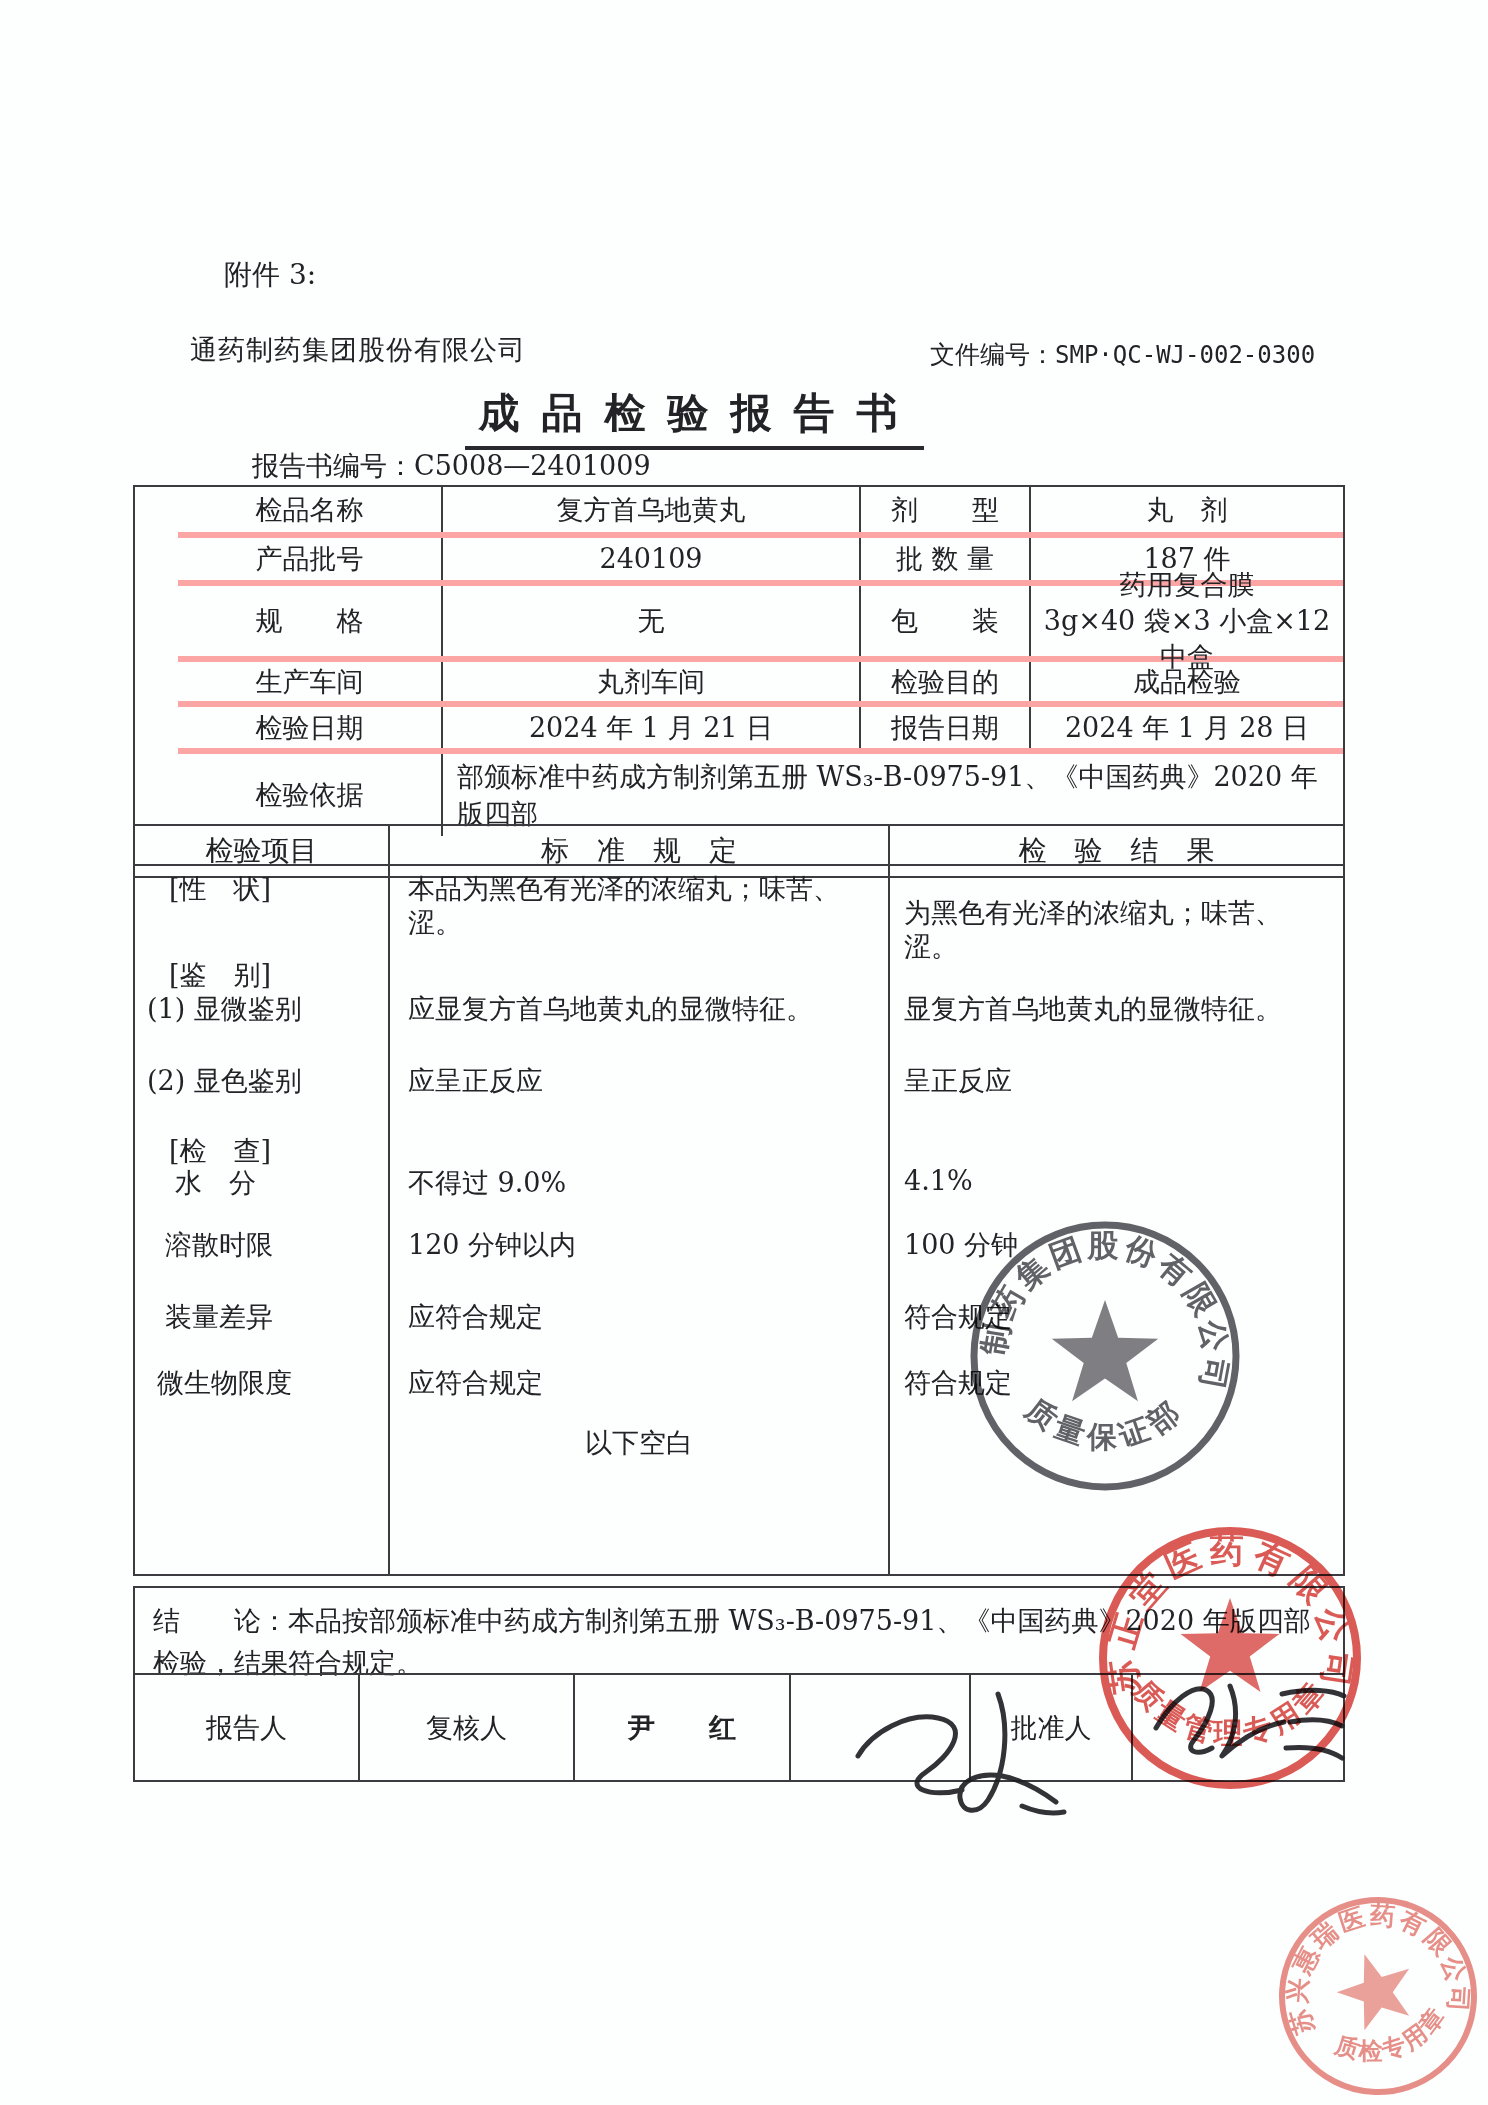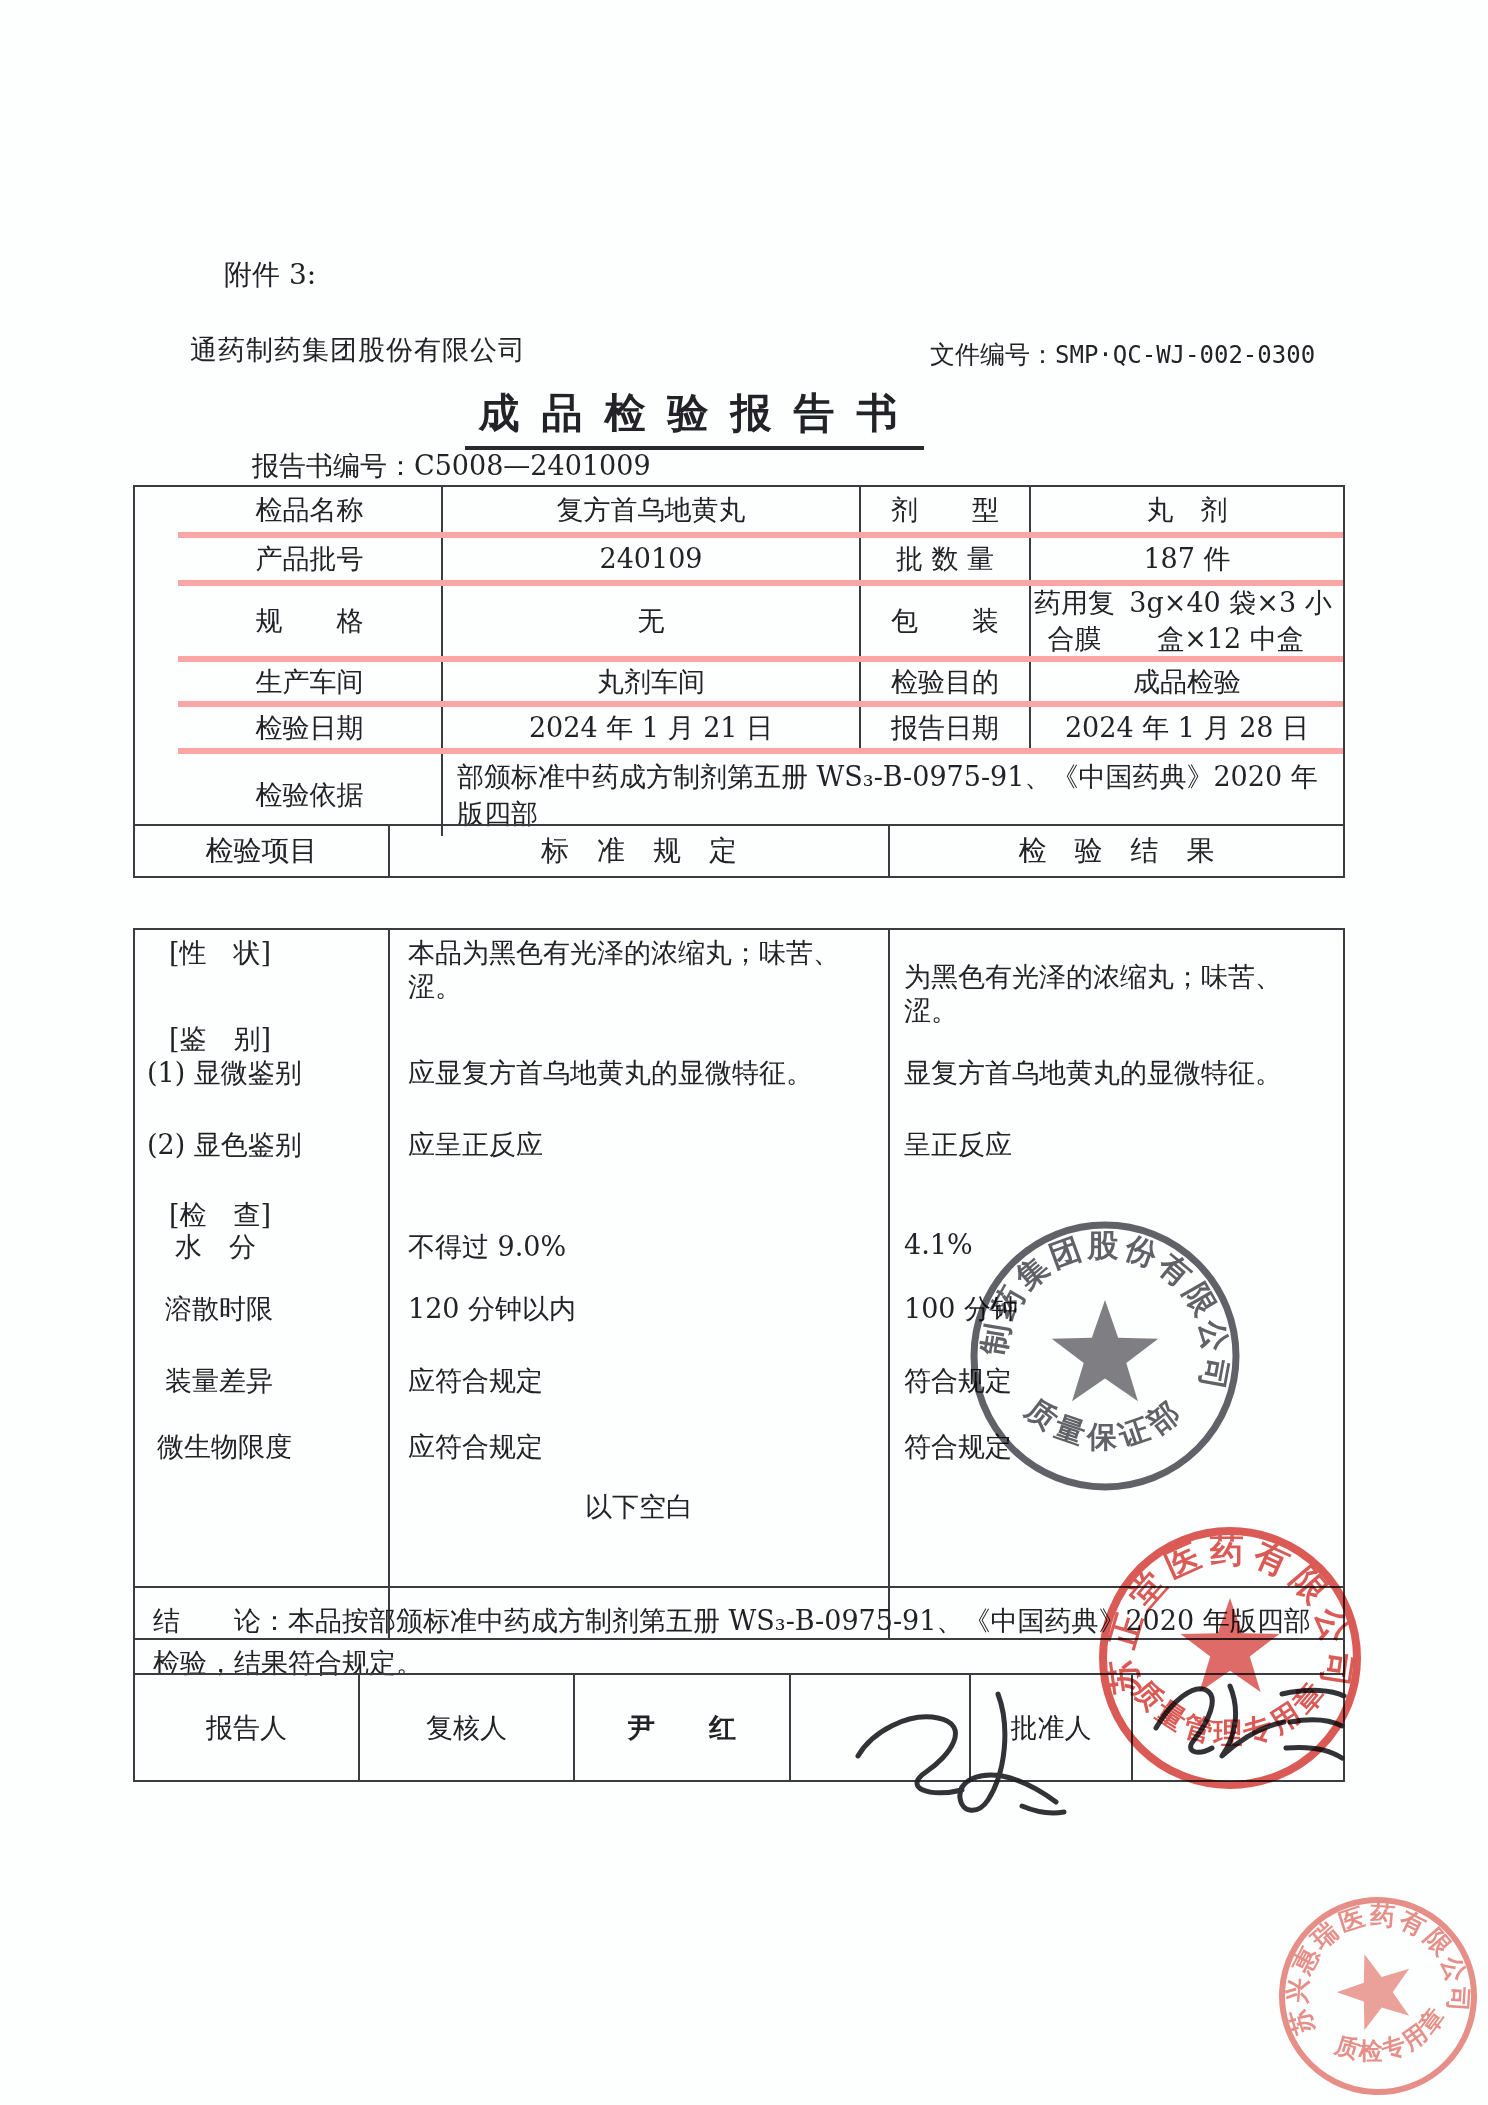--- a/index.html
+++ b/index.html
@@ -32,21 +32,21 @@
   .row:first-child { border-top:none; }
   .cell {
     border-right:2px solid #3b3b40; display:flex; align-items:center;
     justify-content:center; font-size:27px; text-align:center; line-height:34px;
   }
   .cell:last-child { border-right:none; }
   .cell.left { justify-content:flex-start; text-align:left; }
 
   #info  { top:485px; height:341px;padding-left:43px; }
   #ihead { top:824px; height:54px; }
-  #ibody { top:928px; height:712px; }
+  #ibody { top:864px; height:712px; }
   #concl { top:1586px; height:89px; padding:12px 16px 0 18px; font-size:27px; line-height:42px; }
   #sign  { top:1673px; height:109px; }
 
   #ihead .cell { font-size:28px; }
 
   .bodycell { position:relative; }
   .bodycell .line { position:absolute; font-size:27px; line-height:34px; }
 
   .sig-svg, .stamp-layer { position:absolute; left:0; top:0; pointer-events:none; }
   .stamp-layer { mix-blend-mode:multiply; }
@@ -78,21 +78,21 @@
     <div class="row" style="height:48px">
       <div class="cell" style="flex:0 0 265px">产品批号</div>
       <div class="cell" style="flex:0 0 418px">240109</div>
       <div class="cell" style="flex:0 0 170px">批 数 量</div>
       <div class="cell" style="flex:1">187 件</div>
     </div>
     <div class="row" style="height:76px">
       <div class="cell" style="flex:0 0 265px">规　　格</div>
       <div class="cell" style="flex:0 0 418px">无</div>
       <div class="cell" style="flex:0 0 170px">包　　装</div>
-      <div class="cell" style="flex:1; flex-direction:row; line-height:36px;">
+      <div class="cell" style="flex:1; flex-direction:column; line-height:36px;">
         <div>药用复合膜</div>
         <div>3g×40 袋×3 小盒×12 中盒</div>
       </div>
     </div>
     <div class="row" style="height:45px">
       <div class="cell" style="flex:0 0 265px">生产车间</div>
       <div class="cell" style="flex:0 0 418px">丸剂车间</div>
       <div class="cell" style="flex:0 0 170px">检验目的</div>
       <div class="cell" style="flex:1">成品检验</div>
     </div>

